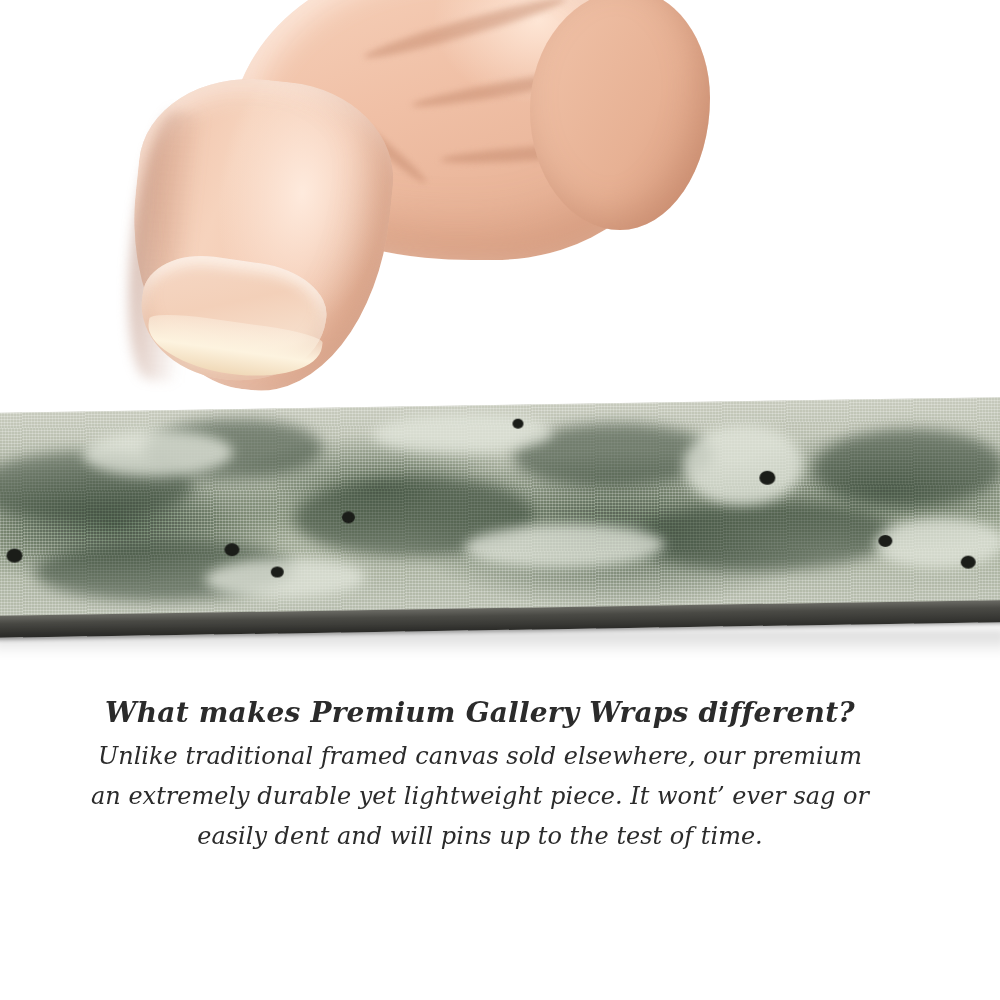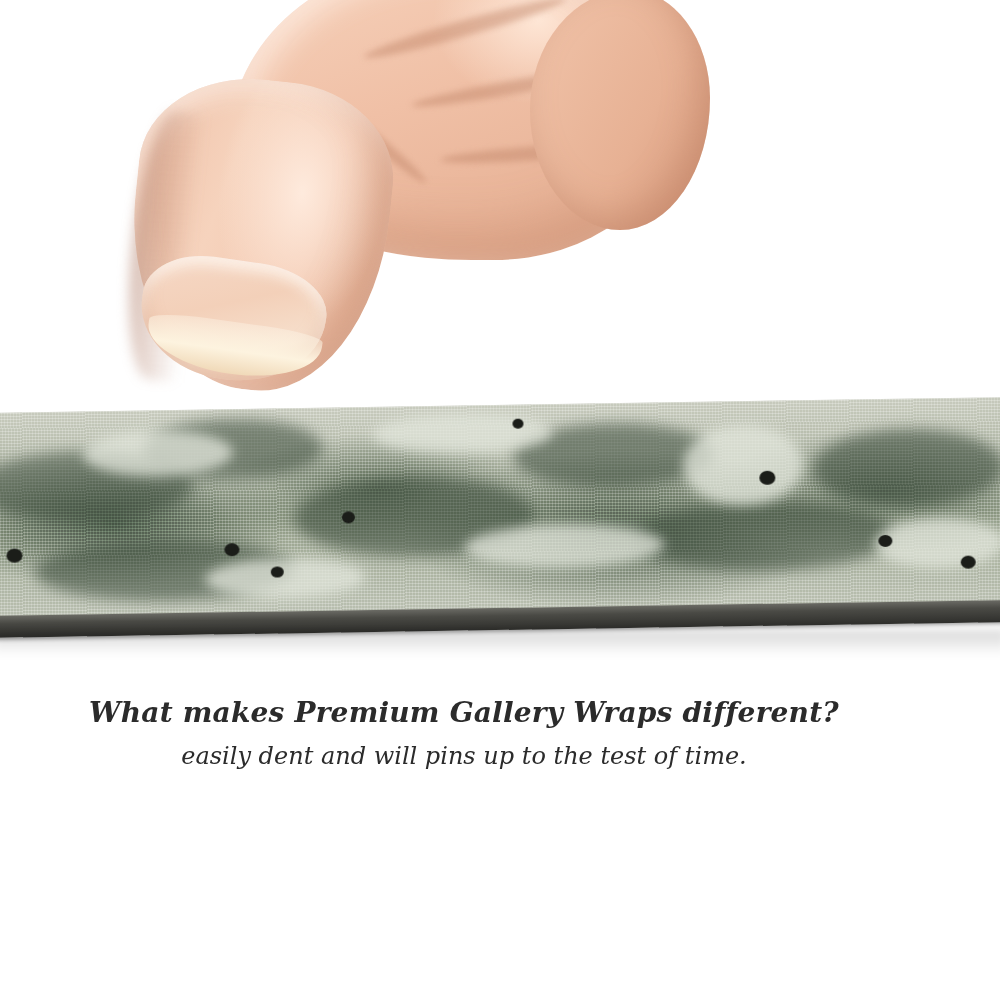--- a/index.html
+++ b/index.html
@@ -205,21 +205,21 @@
     top: 630px;
     width: 1012px;
     height: 26px;
     background: linear-gradient(180deg, rgba(0,0,0,0.16), rgba(0,0,0,0));
     filter: blur(5px);
   }
 
   
   .caption {
     position: absolute;
-    left: 0;
+    left: 16px;
     top: 690px;
     width: 928px;
     text-align: center;
     color: #2b2b2b;
     font-family: "DejaVu Serif", serif;
     font-style: italic;
   }
   .caption-title {
     font-size: 28px;
     font-weight: 700;
@@ -285,17 +285,19 @@
       </div>
       <div class="canvas-edge"></div>
     </div>
 
     <div class="wrap-shadow"></div>
   </div>
 
   <div class="caption">
     <div class="caption-title">What makes Premium Gallery Wraps different?</div>
     <div class="caption-body">
+      <div>Unlike traditional framed canvas sold elsewhere, our premium</div>
+      <div>an extremely durable yet lightweight piece. It wont’ ever sag or</div>
       <div>easily dent and will pins up to the test of time.</div>
     </div>
   </div>
 
 </div>
 
 </body></html>

